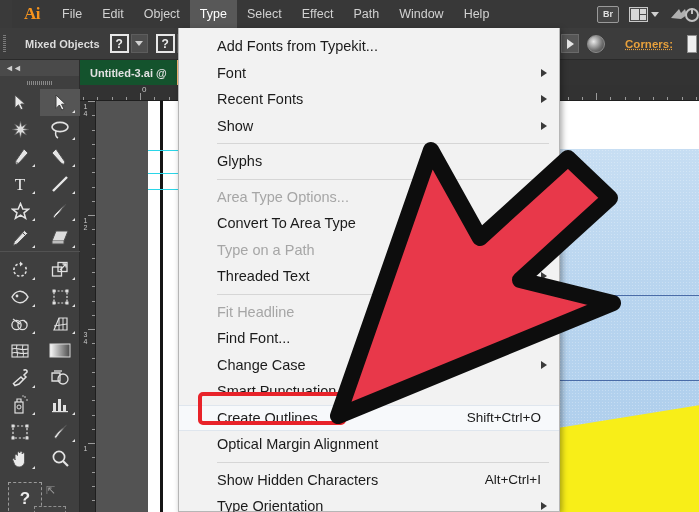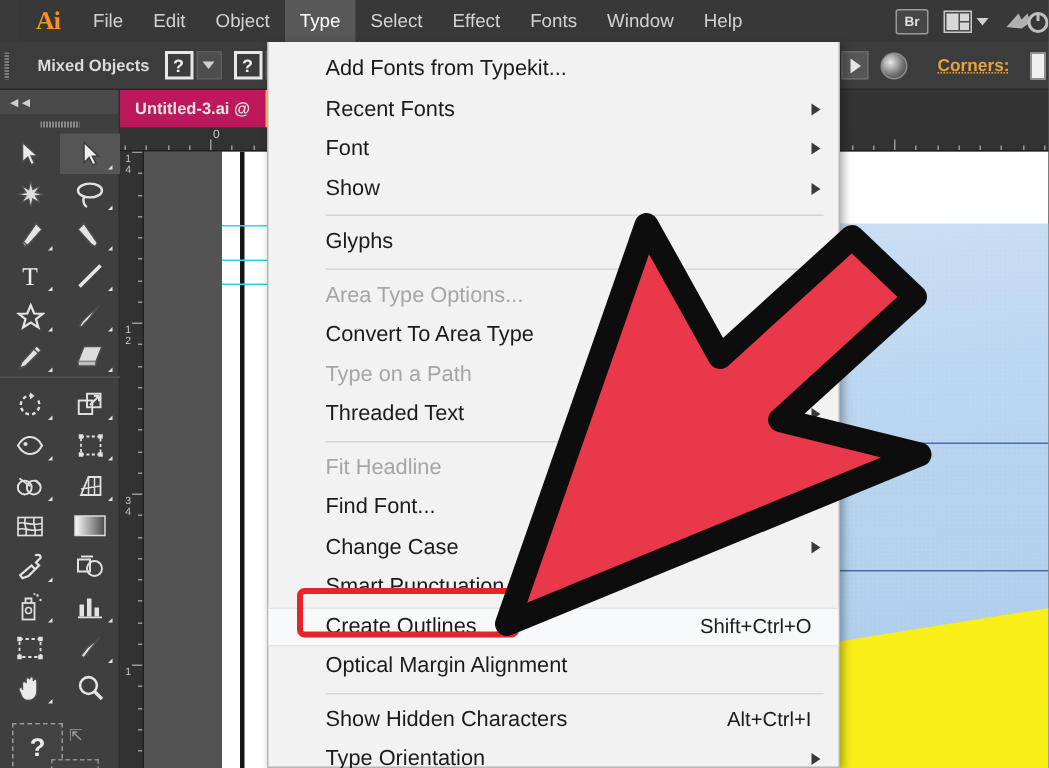--- a/index.html
+++ b/index.html
@@ -179,21 +179,21 @@
   .swap-ico { position: absolute; left: 46px; top: 6px; color: #9b9b9b; font-size: 11px; }
 
   
   .doctab-row {
     position: absolute; left: 80px; top: 60px;
     width: 619px; height: 25px;
     background: #333333;
   }
   .doctab {
     height: 25px; padding: 0 10px;
-    background: #be185d;
+    background: #14532d;
     display: inline-flex; align-items: center;
     color: #e2e2e2; font-size: 11px; font-weight: bold;
     border-right: 5px solid #fdba74;
     white-space: nowrap;
   }
 
   
   .ruler-h {
     position: absolute; left: 80px; top: 85px;
     width: 619px; height: 16px;
@@ -743,21 +743,21 @@
   </div>
 
   <div class="menubar">
     <div class="ai-logo">Ai</div>
     <div class="menu-item">File</div>
     <div class="menu-item">Edit</div>
     <div class="menu-item">Object</div>
     <div class="menu-item active">Type</div>
     <div class="menu-item">Select</div>
     <div class="menu-item">Effect</div>
-    <div class="menu-item">Fonts</div>
+    <div class="menu-item">Path</div>
     <div class="menu-item">Window</div>
     <div class="menu-item">Help</div>
     <div class="mb-right">
       <div class="br-btn">Br</div>
       <div class="arrange-btn">
         <span class="arrange-ico">
           <i></i>
             <span class="r">
               <i></i>
               <i></i>
@@ -773,25 +773,25 @@
         </svg>
       </div>
     </div>
   </div>
 
   <div class="dropdown" id="menuRoot">
       <div class="mrow">
         <span>Add Fonts from Typekit...</span>
       </div>
       <div class="mrow">
+        <span>Font</span>
+        <span class="submark"></span>
+      </div>
+      <div class="mrow">
         <span>Recent Fonts</span>
-        <span class="submark"></span>
-      </div>
-      <div class="mrow">
-        <span>Font</span>
         <span class="submark"></span>
       </div>
       <div class="mrow">
         <span>Show</span>
         <span class="submark"></span>
       </div>
       <div class="msep"></div>
       <div class="mrow">
         <span>Glyphs</span>
       </div>

